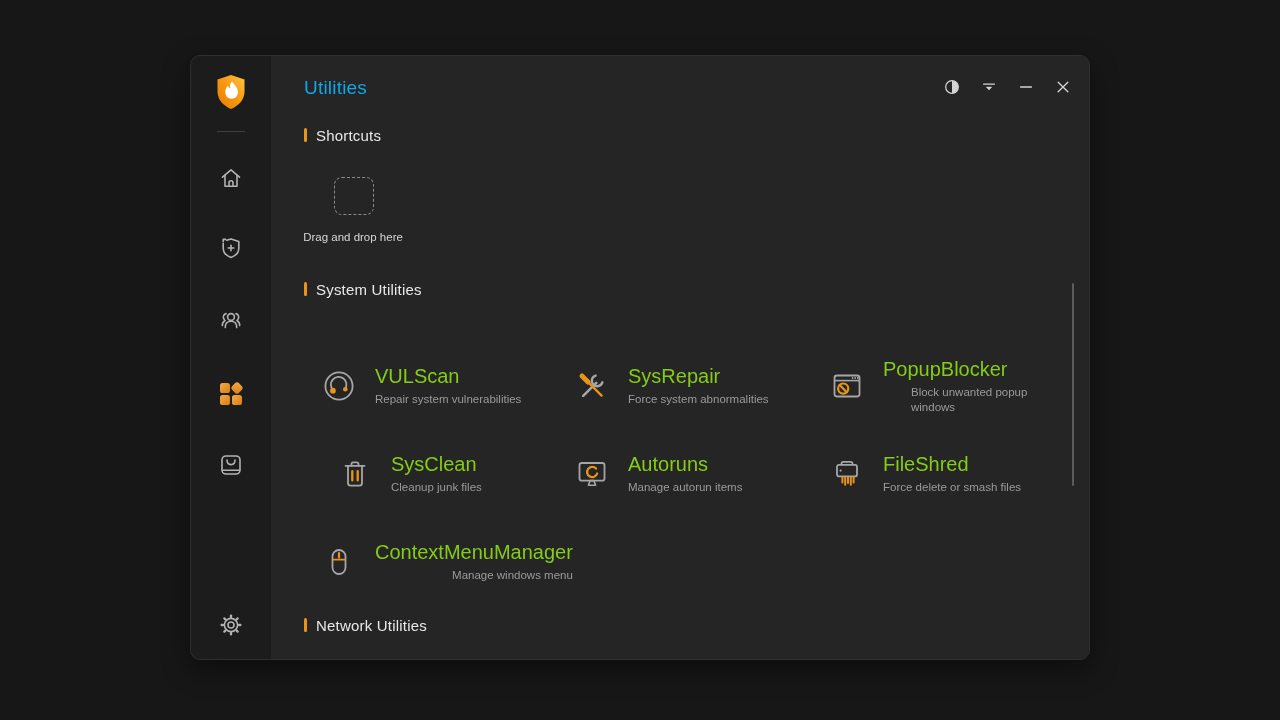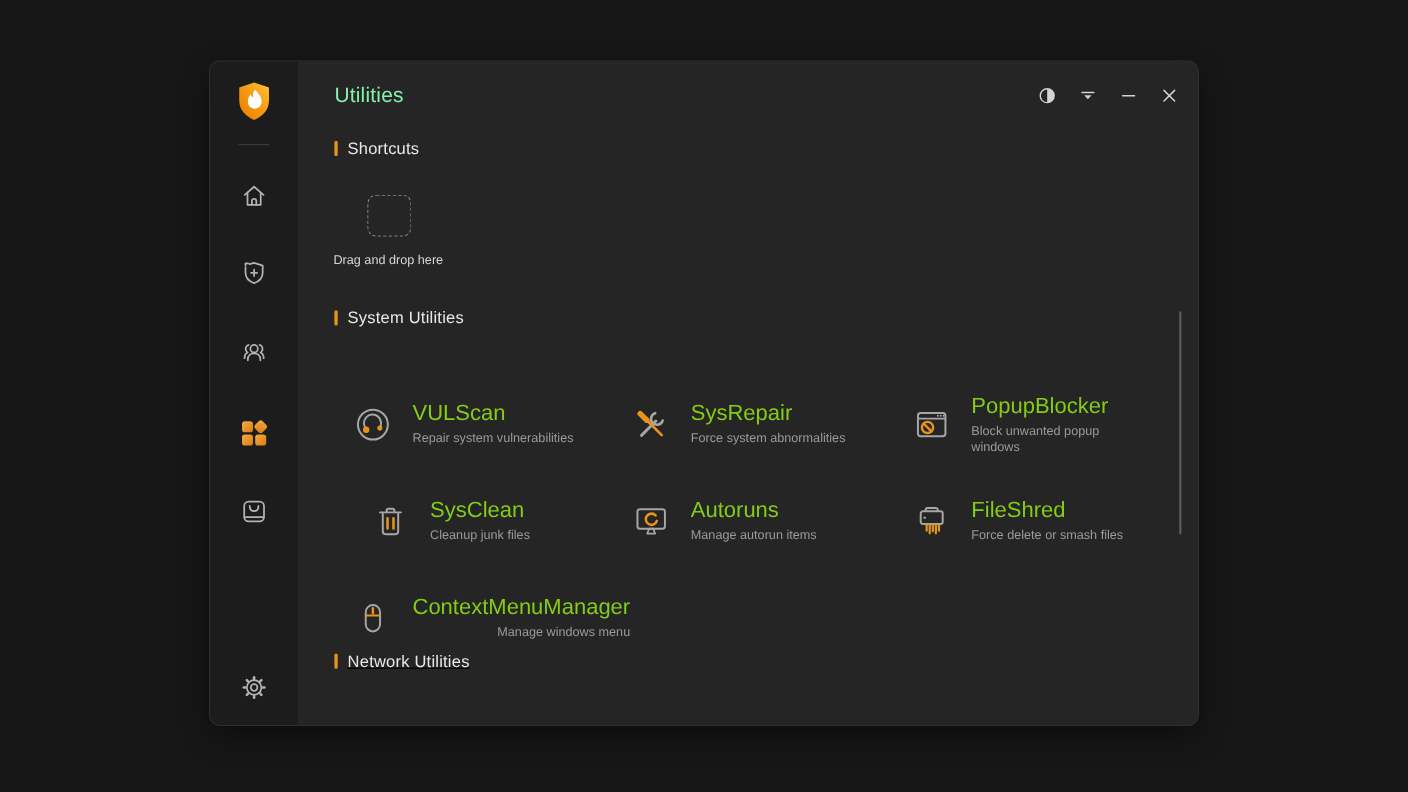--- a/index.html
+++ b/index.html
@@ -19,41 +19,41 @@
   .sidebar{width:80px;min-width:80px;background:#1c1c1c;position:relative;}
   .side-item{position:absolute;left:50%;transform:translateX(-50%);width:40px;height:40px;
     display:flex;align-items:center;justify-content:center;cursor:pointer;}
   .side-item svg{display:block;}
   .logo{top:17px;}
   .side-divider{position:absolute;left:50%;transform:translateX(-50%);top:75px;width:28px;height:1px;background:#3e3e3e;}
   .nav-home{top:102px;} .nav-protection{top:172px;} .nav-users{top:244px;}
   .nav-utilities{top:317px;} .nav-store{top:389px;} .nav-settings{top:549px;}
   
   .main{position:relative;flex:1;background:#252525;}
-  .page-title{position:absolute;left:33px;top:21px;font-size:19px;color:#86efac;letter-spacing:.2px;}
+  .page-title{position:absolute;left:33px;top:21px;font-size:19px;color:#0ea5e9;letter-spacing:.2px;}
   .titlebar-controls{position:absolute;top:19px;right:14px;display:flex;gap:13px;}
   .tb-btn{width:24px;height:24px;display:flex;align-items:center;justify-content:center;cursor:pointer;border-radius:4px;}
   
   .section-header{position:absolute;display:flex;align-items:center;height:18px;}
   .section-header .bar{width:3px;height:14px;border-radius:1.5px;background:#E8941A;margin-right:9px;}
   .section-header .label{font-size:15px;color:#e8e8e8;letter-spacing:.2px;}
   .sh-shortcuts{left:33px;top:70px;}
   .sh-system{left:33px;top:224px;justify-content:space-between;}
-  .sh-network{left:33px;top:536px;text-decoration:underline;}
+  .sh-network{left:33px;top:560px;}
   
   .dropzone{position:absolute;left:63px;top:121px;width:40px;height:38px;
     border:1.5px dashed #8a8a8a;border-radius:8px;box-sizing:border-box;cursor:pointer;}
   .dropzone-label{position:absolute;left:32px;top:173px;width:100px;text-align:center;
     font-size:11.5px;line-height:16px;color:#d6d6d6;}
   
   .util-item{position:absolute;display:flex;align-items:center;height:64px;cursor:pointer;}
   .util-item .u-icon{width:34px;height:34px;margin-right:19px;flex:0 0 34px;}
   .u-title{font-size:20px;color:#84cc16;}
   .u-desc{font-size:11.5px;color:#9a9a9a;margin-top:4px;line-height:15px;white-space:nowrap;}
-  .u-desc.wrap{white-space:normal;max-width:135px;}
+  .u-desc.wrap{white-space:normal;max-width:135px;margin-left:28px;}
   .pos-r1c1{left:51px;top:298px;} .pos-r1c2{left:304px;top:298px;} .pos-r1c3{left:559px;top:298px;}
   .pos-r2c1{left:67px;top:386px;} .pos-r2c2{left:304px;top:386px;} .pos-r2c3{left:559px;top:386px;}
   .pos-r3c1{left:51px;top:474px;text-align:right;}
   
   .scrollbar{position:absolute;right:15px;top:227px;width:2px;height:203px;background:#5c5c5c;border-radius:1px;cursor:pointer;}
 </style>
 </head>
 <body>
 
 <div class="window">

